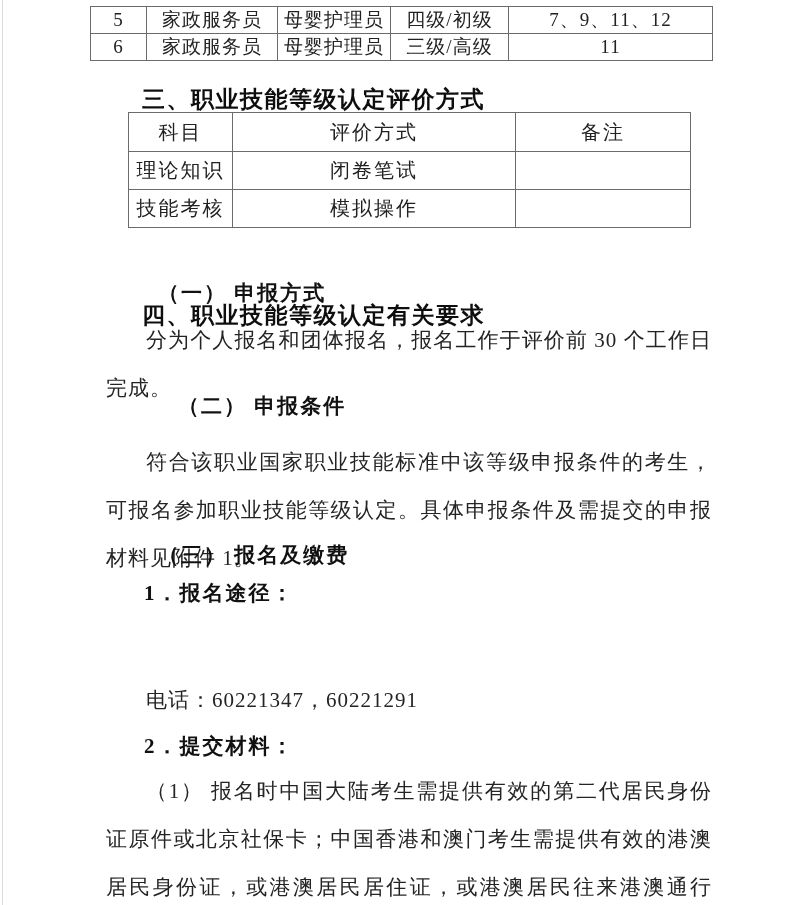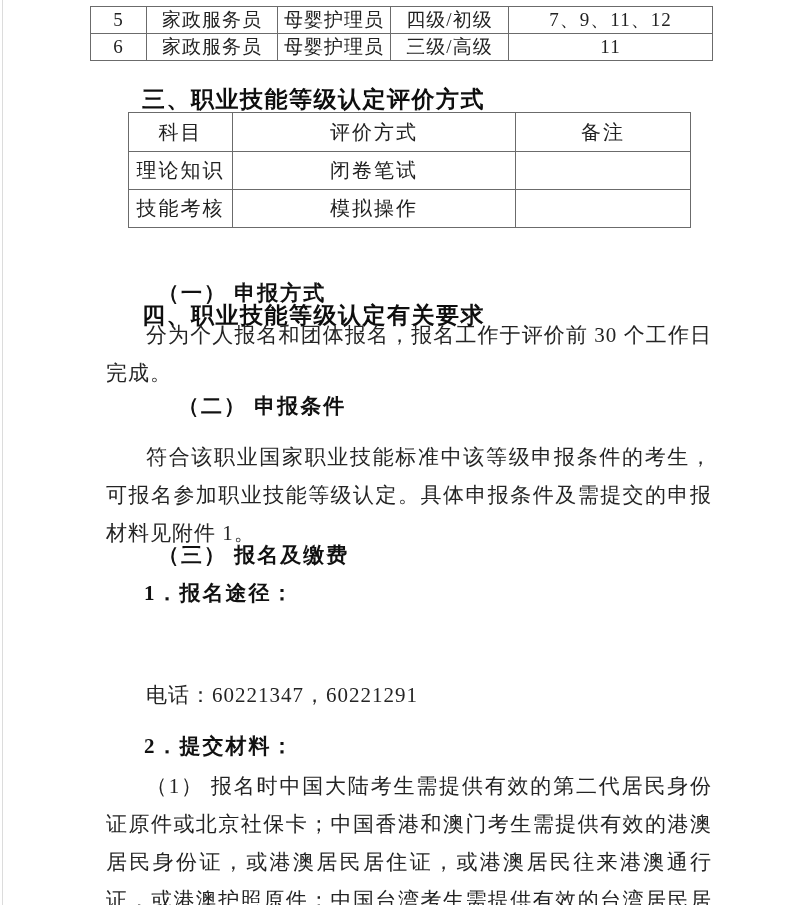--- a/index.html
+++ b/index.html
@@ -36,21 +36,21 @@
   }
   .h-item1{top:279px;}
   .h-item2{top:392px;margin-left:20px;}
   .h-item3{top:541px;text-align:right;}
   .h-num1{top:579px;left:144px;}
   .h-num2{top:732px;left:144px;}
 
   
   .para{
     position:absolute;left:106px;width:606px;margin:0;
-    font-size:21px;line-height:38px;letter-spacing:1px;
+    font-size:21px;line-height:48px;letter-spacing:1px;
     text-align:justify;text-justify:inter-ideograph;color:#242424;
   }
   .indent{text-indent:40px;}
   .p1{top:316px;}
   .p2{top:430px;margin-top:8px;}
   .p3{top:616px;}
   .p-phone{top:676px;white-space:nowrap;}
   .p5{top:767px;}
 </style>
 </head>

